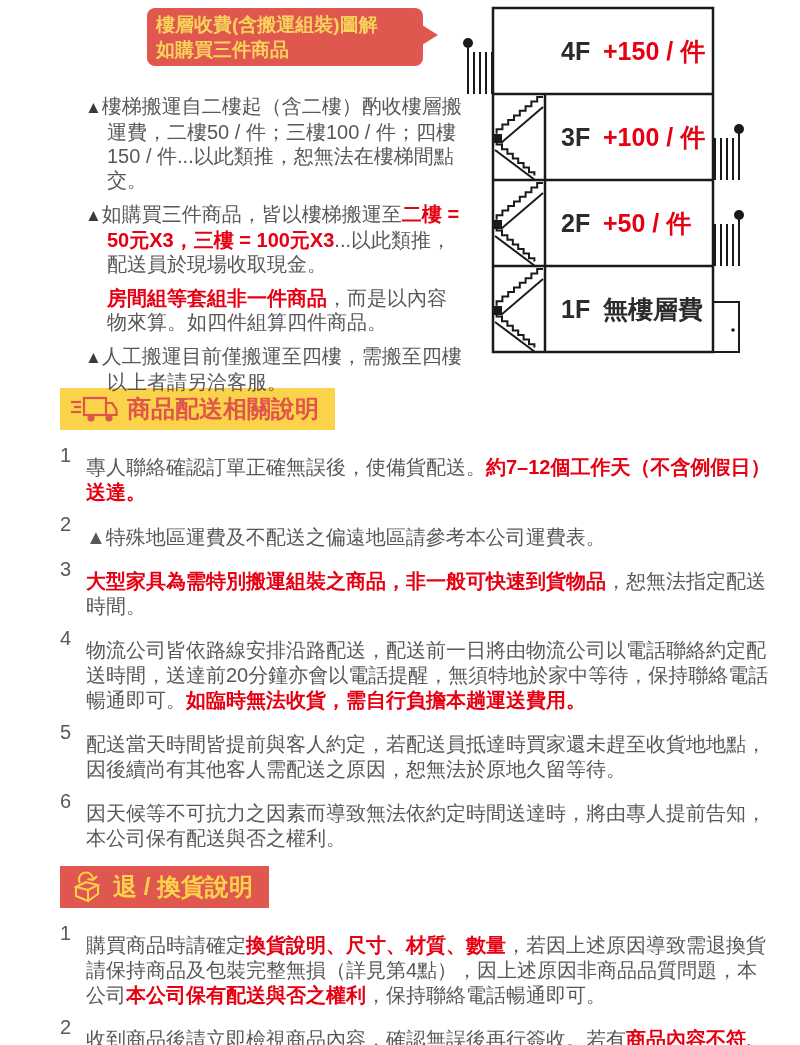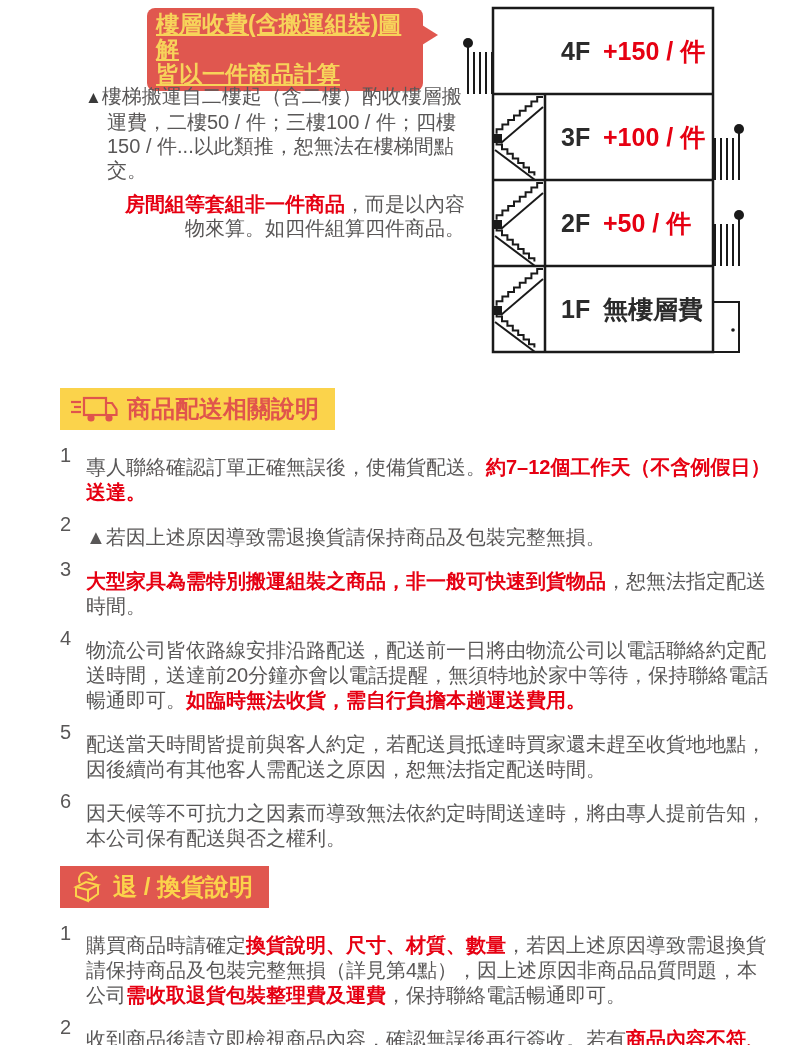--- a/index.html
+++ b/index.html
@@ -2,26 +2,26 @@
 <html><head>
 <meta charset="utf-8">
 <style>
   html,body{margin:0;padding:0;width:800px;height:1045px;overflow:hidden;background:#ffffff;}
   body{font-family:"Liberation Sans","DejaVu Sans",sans-serif;color:#595757;}
   .em{color:#e60012;font-weight:bold;}
 
   
   .top-section{position:relative;width:800px;height:388px;}
   .callout{position:absolute;left:147px;top:8px;width:258px;background:#e0574f;border-radius:8px;
-           padding:4px 9px;color:#f7d35a;font-weight:bold;font-size:23px;line-height:25px;text-decoration:underline;}
+           padding:4px 9px;color:#f7d35a;font-weight:bold;font-size:19px;line-height:25px;}
   .callout::after{content:"";position:absolute;right:-15px;top:17px;width:0;height:0;
                   border-left:16px solid #e0574f;border-top:10px solid transparent;border-bottom:10px solid transparent;}
   .notes{position:absolute;left:85px;top:84px;width:380px;font-size:20px;line-height:24px;}
-  .notes p{margin:0 0 10px 0;padding-left:22px;text-indent:-22px;}
-  .notes p.no-marker{text-indent:0;text-align:right;}
+  .notes p{margin:10px 0 10px 0;padding-left:22px;text-indent:-22px;}
+  .notes p.no-marker{text-indent:0;}
   .notes .marker{color:#3a3a3a;font-size:17px;}
   .building{position:absolute;left:455px;top:0;}
   .building text{font-weight:bold;font-size:25px;}
 
   
   .sec-header{display:inline-flex;align-items:flex-start;gap:9px;font-weight:bold;font-size:24px;
               padding:5px 16px 5px 10px;margin-left:60px;}
   .delivery-header{background:#fbd34b;color:#e0544c;}
   .returns-header{background:#e0574f;color:#fbd34b;margin-top:8px;}
 
@@ -34,26 +34,28 @@
 </style>
 </head>
 <body>
 
 
 
 <div class="top-section">
 
   <div class="callout">
     <div>樓層收費(含搬運組裝)圖解</div>
-    <div>皆以一件商品計算</div>
+    <div>如購買三件商品</div>
   </div>
 
   <div class="notes">
     <p class="note"><span class="marker">▲</span><span><span>樓梯搬運自二樓起（含二樓）酌收樓層搬運費，二樓50 / 件；三樓100 / 件；四樓150 / 件...以此類推，恕無法在樓梯間點交。</span></span></p>
+    <p class="note"><span class="marker">▲</span><span><span>如購買三件商品，皆以樓梯搬運至</span><span class="em">二樓 = 50元X3，三樓 = 100元X3</span><span>...以此類推，配送員於現場收取現金。</span></span></p>
     <p class="note no-marker"><span><span class="em">房間組等套組非一件商品</span><span>，而是以內容物來算。如四件組算四件商品。</span></span></p>
+    <p class="note"><span class="marker">▲</span><span><span>人工搬運目前僅搬運至四樓，需搬至四樓以上者請另洽客服。</span></span></p>
   </div>
 
   <svg class="building" width="300" height="358" viewBox="0 0 300 358">
     <defs>
       <g id="stairs" stroke="#1a1a1a" stroke-width="2" fill="none">
         <path d="M50,3 h-5.8 v4.6 h-5.8 v4.6 h-5.8 v4.6 h-5.8 v4.6 h-5.8 v4.6 h-5.8 v4.6 h-5.8 v4.6 h-5.8 v4.6"></path>
         <line x1="50" y1="13" x2="8" y2="49"></line>
         <path d="M3.6,46 v4.6 h5.4 v4.6 h5.4 v4.6 h5.4 v4.6 h5.4 v4.6 h5.4 v4.6 h5.4 v4.6 h5.4 v3.4"></path>
         <line x1="2" y1="56" x2="42" y2="86"></line>
         <rect x="0" y="40" width="9" height="9" fill="#1a1a1a" stroke="none"></rect>
@@ -125,34 +127,34 @@
 </div>
 
 <div class="num-list">
   <div class="li">
     <span class="num">1</span>
     <div class="li-body"><span>專人聯絡確認訂單正確無誤後，使備貨配送。</span><span class="em">約7–12個工作天（不含例假日）送達。</span></div>
   </div>
   <div class="li">
     <span class="num">2</span>
     <div class="li-body">
-      <div class="subnote">▲若因上述原因導致需退換貨請保持商品及包裝完整無損。</div>
+      <div class="subnote">▲特殊地區運費及不配送之偏遠地區請參考本公司運費表。</div>
     </div>
   </div>
   <div class="li">
     <span class="num">3</span>
     <div class="li-body"><span class="em">大型家具為需特別搬運組裝之商品，非一般可快速到貨物品</span><span>，恕無法指定配送時間。</span></div>
   </div>
   <div class="li">
     <span class="num">4</span>
     <div class="li-body"><span>物流公司皆依路線安排沿路配送，配送前一日將由物流公司以電話聯絡約定配送時間，送達前20分鐘亦會以電話提醒，無須特地於家中等待，保持聯絡電話暢通即可。</span><span class="em">如臨時無法收貨，需自行負擔本趟運送費用。</span></div>
   </div>
   <div class="li">
     <span class="num">5</span>
-    <div class="li-body"><span>配送當天時間皆提前與客人約定，若配送員抵達時買家還未趕至收貨地地點，因後續尚有其他客人需配送之原因，恕無法指定配送時間。</span></div>
+    <div class="li-body"><span>配送當天時間皆提前與客人約定，若配送員抵達時買家還未趕至收貨地地點，因後續尚有其他客人需配送之原因，恕無法於原地久留等待。</span></div>
   </div>
   <div class="li">
     <span class="num">6</span>
     <div class="li-body"><span>因天候等不可抗力之因素而導致無法依約定時間送達時，將由專人提前告知，本公司保有配送與否之權利。</span></div>
   </div>
 </div>
 
 <div class="sec-header returns-header">
   <svg width="34" height="32" viewBox="0 0 34 32" fill="none" stroke="#fbd34b" stroke-width="2">
     <path d="M10,12 A7,7 0 1 1 23,9"></path>
@@ -160,21 +162,21 @@
     <path d="M6,16 L16,11 L28,14 L18,19 Z"></path>
     <path d="M6,16 V25 L18,30 V19"></path>
     <path d="M28,14 V23 L18,30"></path>
   </svg>
   <span>退 / 換貨說明</span>
 </div>
 
 <div class="num-list">
   <div class="li">
     <span class="num">1</span>
-    <div class="li-body"><span>購買商品時請確定</span><span class="em">換貨說明、尺寸、材質、數量</span><span>，若因上述原因導致需退換貨請保持商品及包裝完整無損（詳見第4點），因上述原因非商品品質問題，本公司</span><span class="em">需收取退貨包裝整理費及運費</span><span>，保持聯絡電話暢通即可。</span></div>
+    <div class="li-body"><span>購買商品時請確定</span><span class="em">換貨說明、尺寸、材質、數量</span><span>，若因上述原因導致需退換貨請保持商品及包裝完整無損（詳見第4點），因上述原因非商品品質問題，本公司</span><span class="em">本公司保有配送與否之權利</span><span>，保持聯絡電話暢通即可。</span></div>
   </div>
   <div class="li">
     <span class="num">2</span>
     <div class="li-body"><span>收到商品後請立即檢視商品內容，確認無誤後再行簽收。若有</span><span class="em">商品內容不符、瑕疵、損壞、缺件</span><span>等問題，請當場向配送員或本公司提出，含搬運組裝。</span></div>
   </div>
 </div>
 
 
 
 

